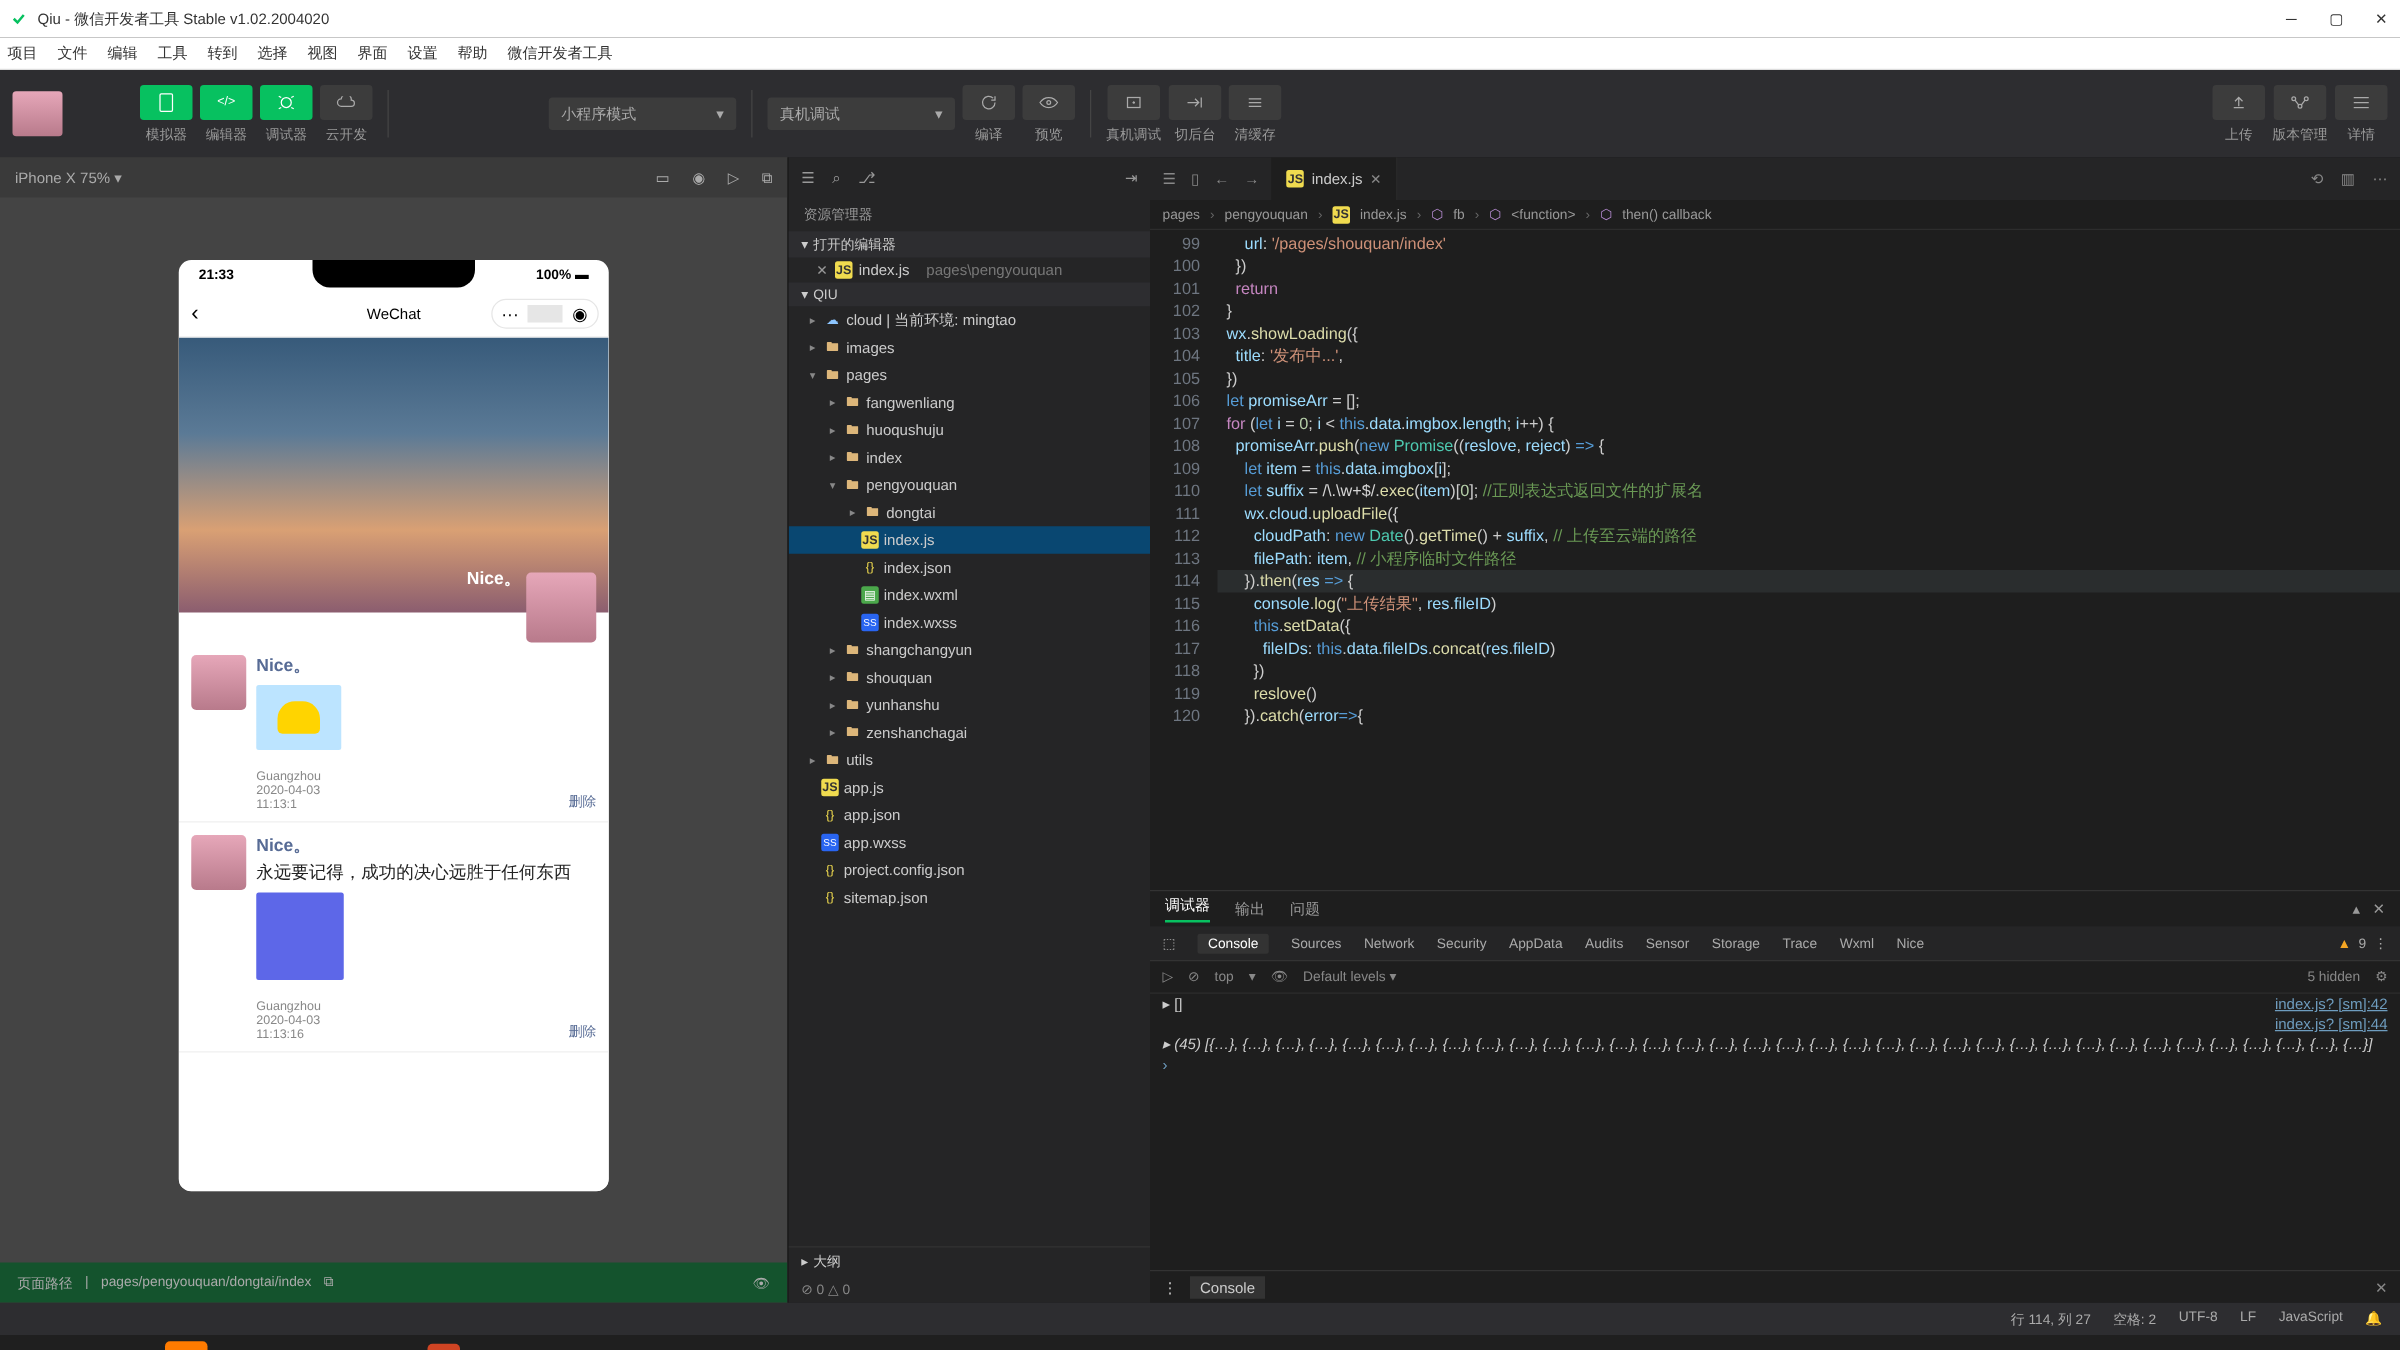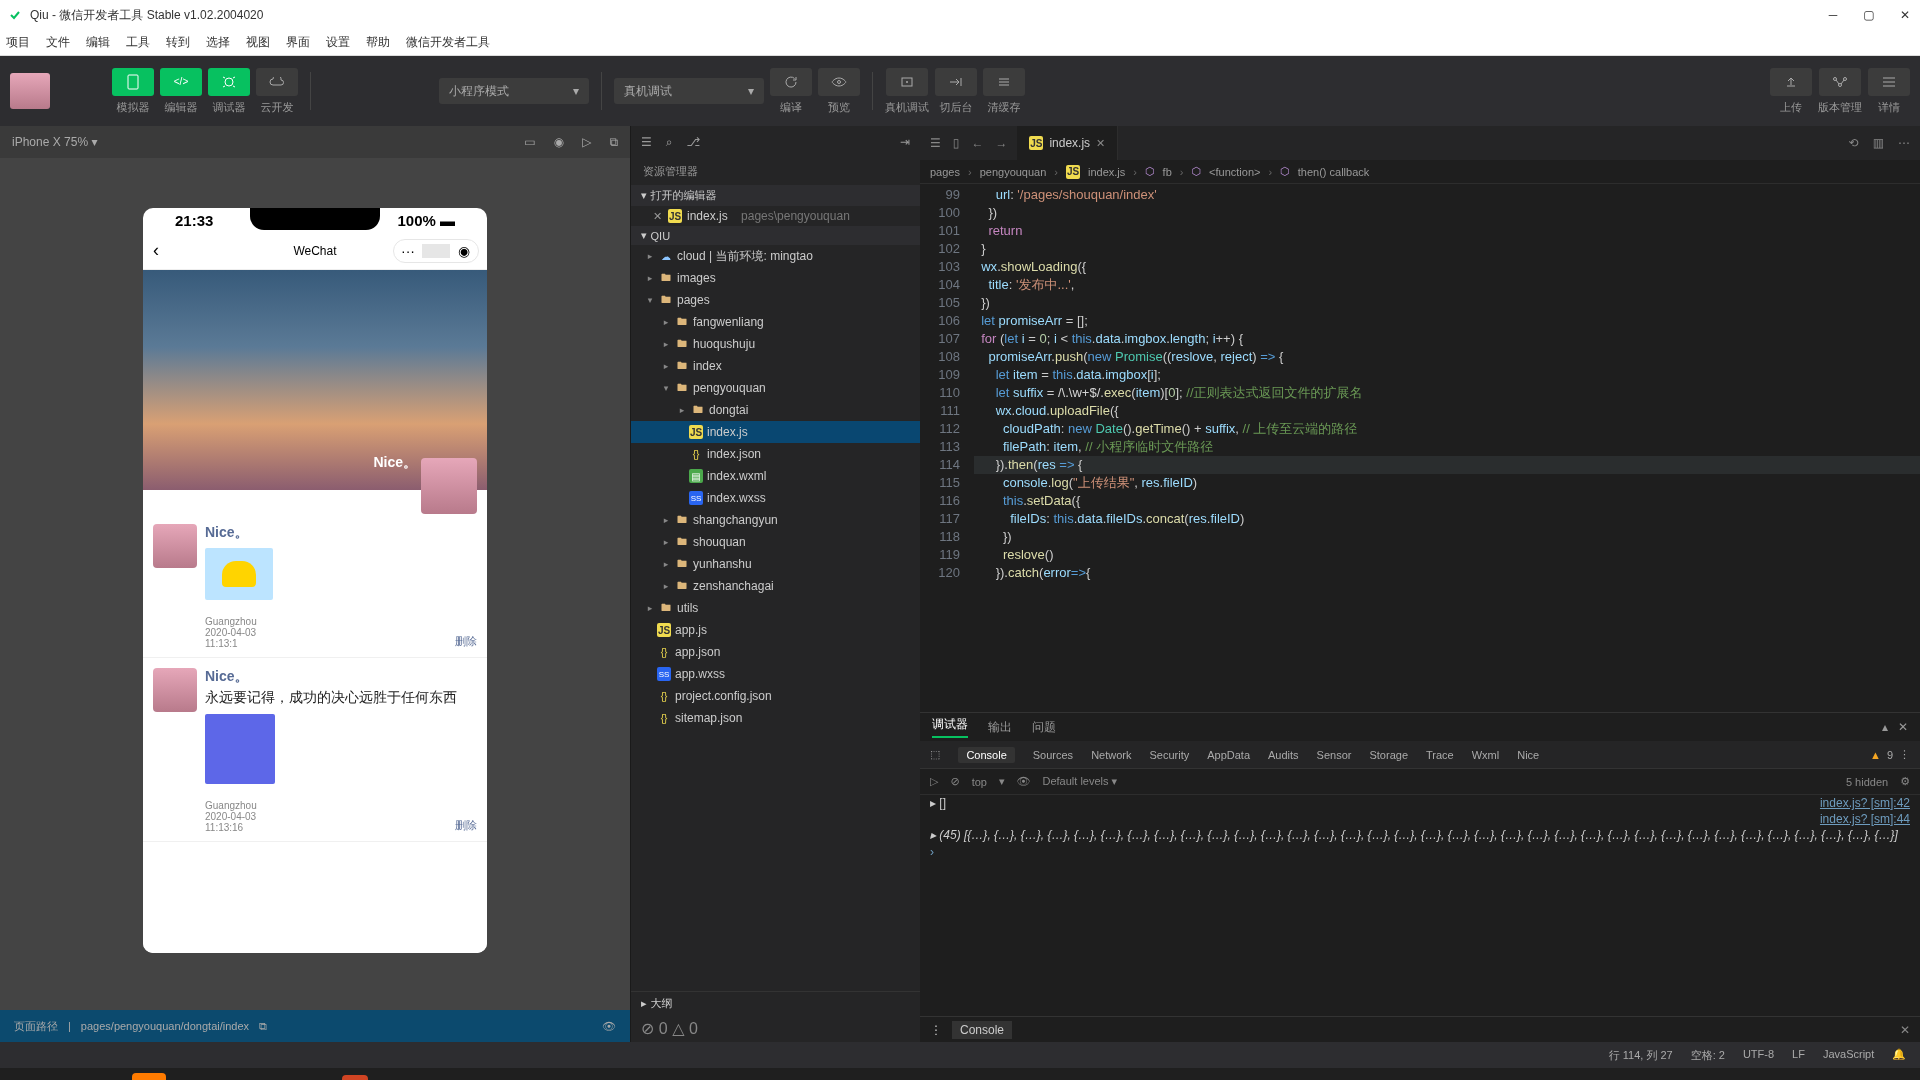--- a/index.html
+++ b/index.html
@@ -19,21 +19,21 @@
 .tool-sep{width:1px;height:38px;background:#444;margin:0 6px}
 .tool-drop{width:150px;height:26px;background:#3c3c3c;border-radius:3px;display:flex;align-items:center;padding:0 10px;font-size:12px;justify-content:space-between;color:#aaa}
 .tool-right{margin-left:auto;display:flex;gap:6px}
 .main{display:flex;height:916px}
 
 .sim{width:630px;background:#444;display:flex;flex-direction:column}
 .sim-top{height:32px;background:#3a3a3a;display:flex;align-items:center;padding:0 12px;color:#aaa;justify-content:space-between}
 .sim-icons{display:flex;gap:18px}
 .sim-body{flex:1;display:flex;justify-content:center;padding-top:50px}
 .phone{width:344px;height:745px;background:#fff;border-radius:10px;overflow:hidden;color:#000;display:flex;flex-direction:column}
-.phone-status{height:24px;display:flex;align-items:center;justify-content:space-between;padding:0 32px;font-size:15px;font-weight:600;position:relative}
+.phone-status{height:24px;display:flex;align-items:center;justify-content:space-between;padding:0 16px;font-size:11px;font-weight:600;position:relative}
 .notch{position:absolute;left:50%;top:0;transform:translateX(-50%);width:130px;height:22px;background:#000;border-radius:0 0 14px 14px}
 .phone-nav{height:38px;display:flex;align-items:center;justify-content:center;position:relative;border-bottom:1px solid #eee}
 .phone-nav-l{position:absolute;left:10px;font-size:18px}
 .phone-nav-r{position:absolute;right:8px;display:flex;gap:4px}
 .capsule{border:1px solid #e6e6e6;border-radius:14px;height:24px;display:flex;align-items:center}
 .capsule span{width:28px;text-align:center;font-size:14px}
 .cap-sep{width:1px;height:14px;background:#e6e6e6}
 .feed{flex:1;overflow:auto;background:#fff}
 .hero{height:220px;background:linear-gradient(#375a7a 0%,#5b7a96 35%,#d9a074 70%,#8b5d6f 100%);position:relative}
 .hero-name{position:absolute;right:70px;bottom:18px;color:#fff;font-size:14px;font-weight:600}
@@ -42,21 +42,21 @@
 .post-ava{width:44px;height:44px;background:linear-gradient(#e6a7b9,#b87a8b);border-radius:4px;flex-shrink:0}
 .post-body{flex:1}
 .post-name{color:#576b95;font-weight:600;font-size:14px}
 .post-txt{font-size:14px;color:#222;line-height:1.4;margin-top:2px}
 .post-img{margin-top:6px}
 .post-img1{width:68px;height:52px;background:linear-gradient(#bce4ff,#bce4ff);border-radius:2px;display:flex;align-items:center;justify-content:center}
 .minion{width:34px;height:26px;background:#ffd400;border-radius:14px 14px 4px 4px}
 .post-img2{width:70px;height:70px;background:#5d67e8;border-radius:2px}
 .post-meta{font-size:10px;color:#888;margin-top:16px;display:flex;justify-content:space-between;align-items:end}
 .post-del{color:#576b95;font-size:11px}
-.sim-bot{height:32px;background:#0c4a6e;display:flex;align-items:center;padding:0 14px;color:#aaa;font-size:11px;gap:10px}
+.sim-bot{height:32px;background:#14532d;display:flex;align-items:center;padding:0 14px;color:#aaa;font-size:11px;gap:10px}
 
 .explorer{width:290px;background:#252526;display:flex;flex-direction:column;border-left:1px solid #1a1a1a}
 .exp-top{height:32px;display:flex;align-items:center;padding:0 10px;gap:14px;color:#999;justify-content:space-between}
 .exp-tl{display:flex;gap:14px}
 .exp-title{padding:6px 12px;font-size:11px;color:#999}
 .exp-sec{background:#2d2d30;padding:3px 10px;font-size:11px;color:#ccc;display:flex;align-items:center;gap:4px}
 .exp-item{padding:3px 10px 3px 22px;font-size:12px;display:flex;align-items:center;gap:5px}
 .exp-item.open{position:relative}
 .exp-item .close{color:#999;font-size:11px;width:10px}
 .tree{flex:1;overflow:auto;font-size:12px}
@@ -64,21 +64,21 @@
 .tn.sel{background:#094771}
 .tn .ar{width:10px;font-size:9px;color:#888;text-align:center}
 .fi{width:14px;height:14px;display:inline-flex;align-items:center;justify-content:center;font-size:10px;border-radius:2px}
 .fi.folder{color:#dcb67a}
 .fi.cloud{color:#8cc5ff}
 .fi.js{background:#f0db4f;color:#333;font-weight:700}
 .fi.json{color:#f0db4f}
 .fi.wxml{background:#4ba84b;color:#fff}
 .fi.wxss{background:#2965f1;color:#fff;font-size:8px}
 .exp-bot{border-top:1px solid #333;padding:4px 10px;font-size:11px;display:flex;align-items:center;gap:4px}
-.exp-stats{padding:4px 10px;font-size:16px;color:#888;display:flex;gap:6px;align-items:center}
+.exp-stats{padding:4px 10px;font-size:11px;color:#888;display:flex;gap:6px;align-items:center}
 
 .editor-area{flex:1;display:flex;flex-direction:column;background:#1e1e1e}
 .tabs{height:34px;display:flex;align-items:stretch;background:#252526}
 .tab{display:flex;align-items:center;padding:0 12px;gap:6px;background:#1e1e1e;font-size:12px;border-right:1px solid #2d2d2d}
 .tab.act{background:#1e1e1e}
 .tab .close{color:#888;font-size:11px}
 .ed-controls{display:flex;align-items:center;gap:14px;padding:0 10px;margin-left:auto;color:#888}
 .crumb{height:24px;display:flex;align-items:center;padding:0 10px;font-size:11px;color:#999;gap:8px;border-bottom:1px solid #2d2d2d}
 .crumb .sep{color:#666}
 .code{flex:1;display:flex;font-family:Consolas,monospace;font-size:13px;overflow:auto}

